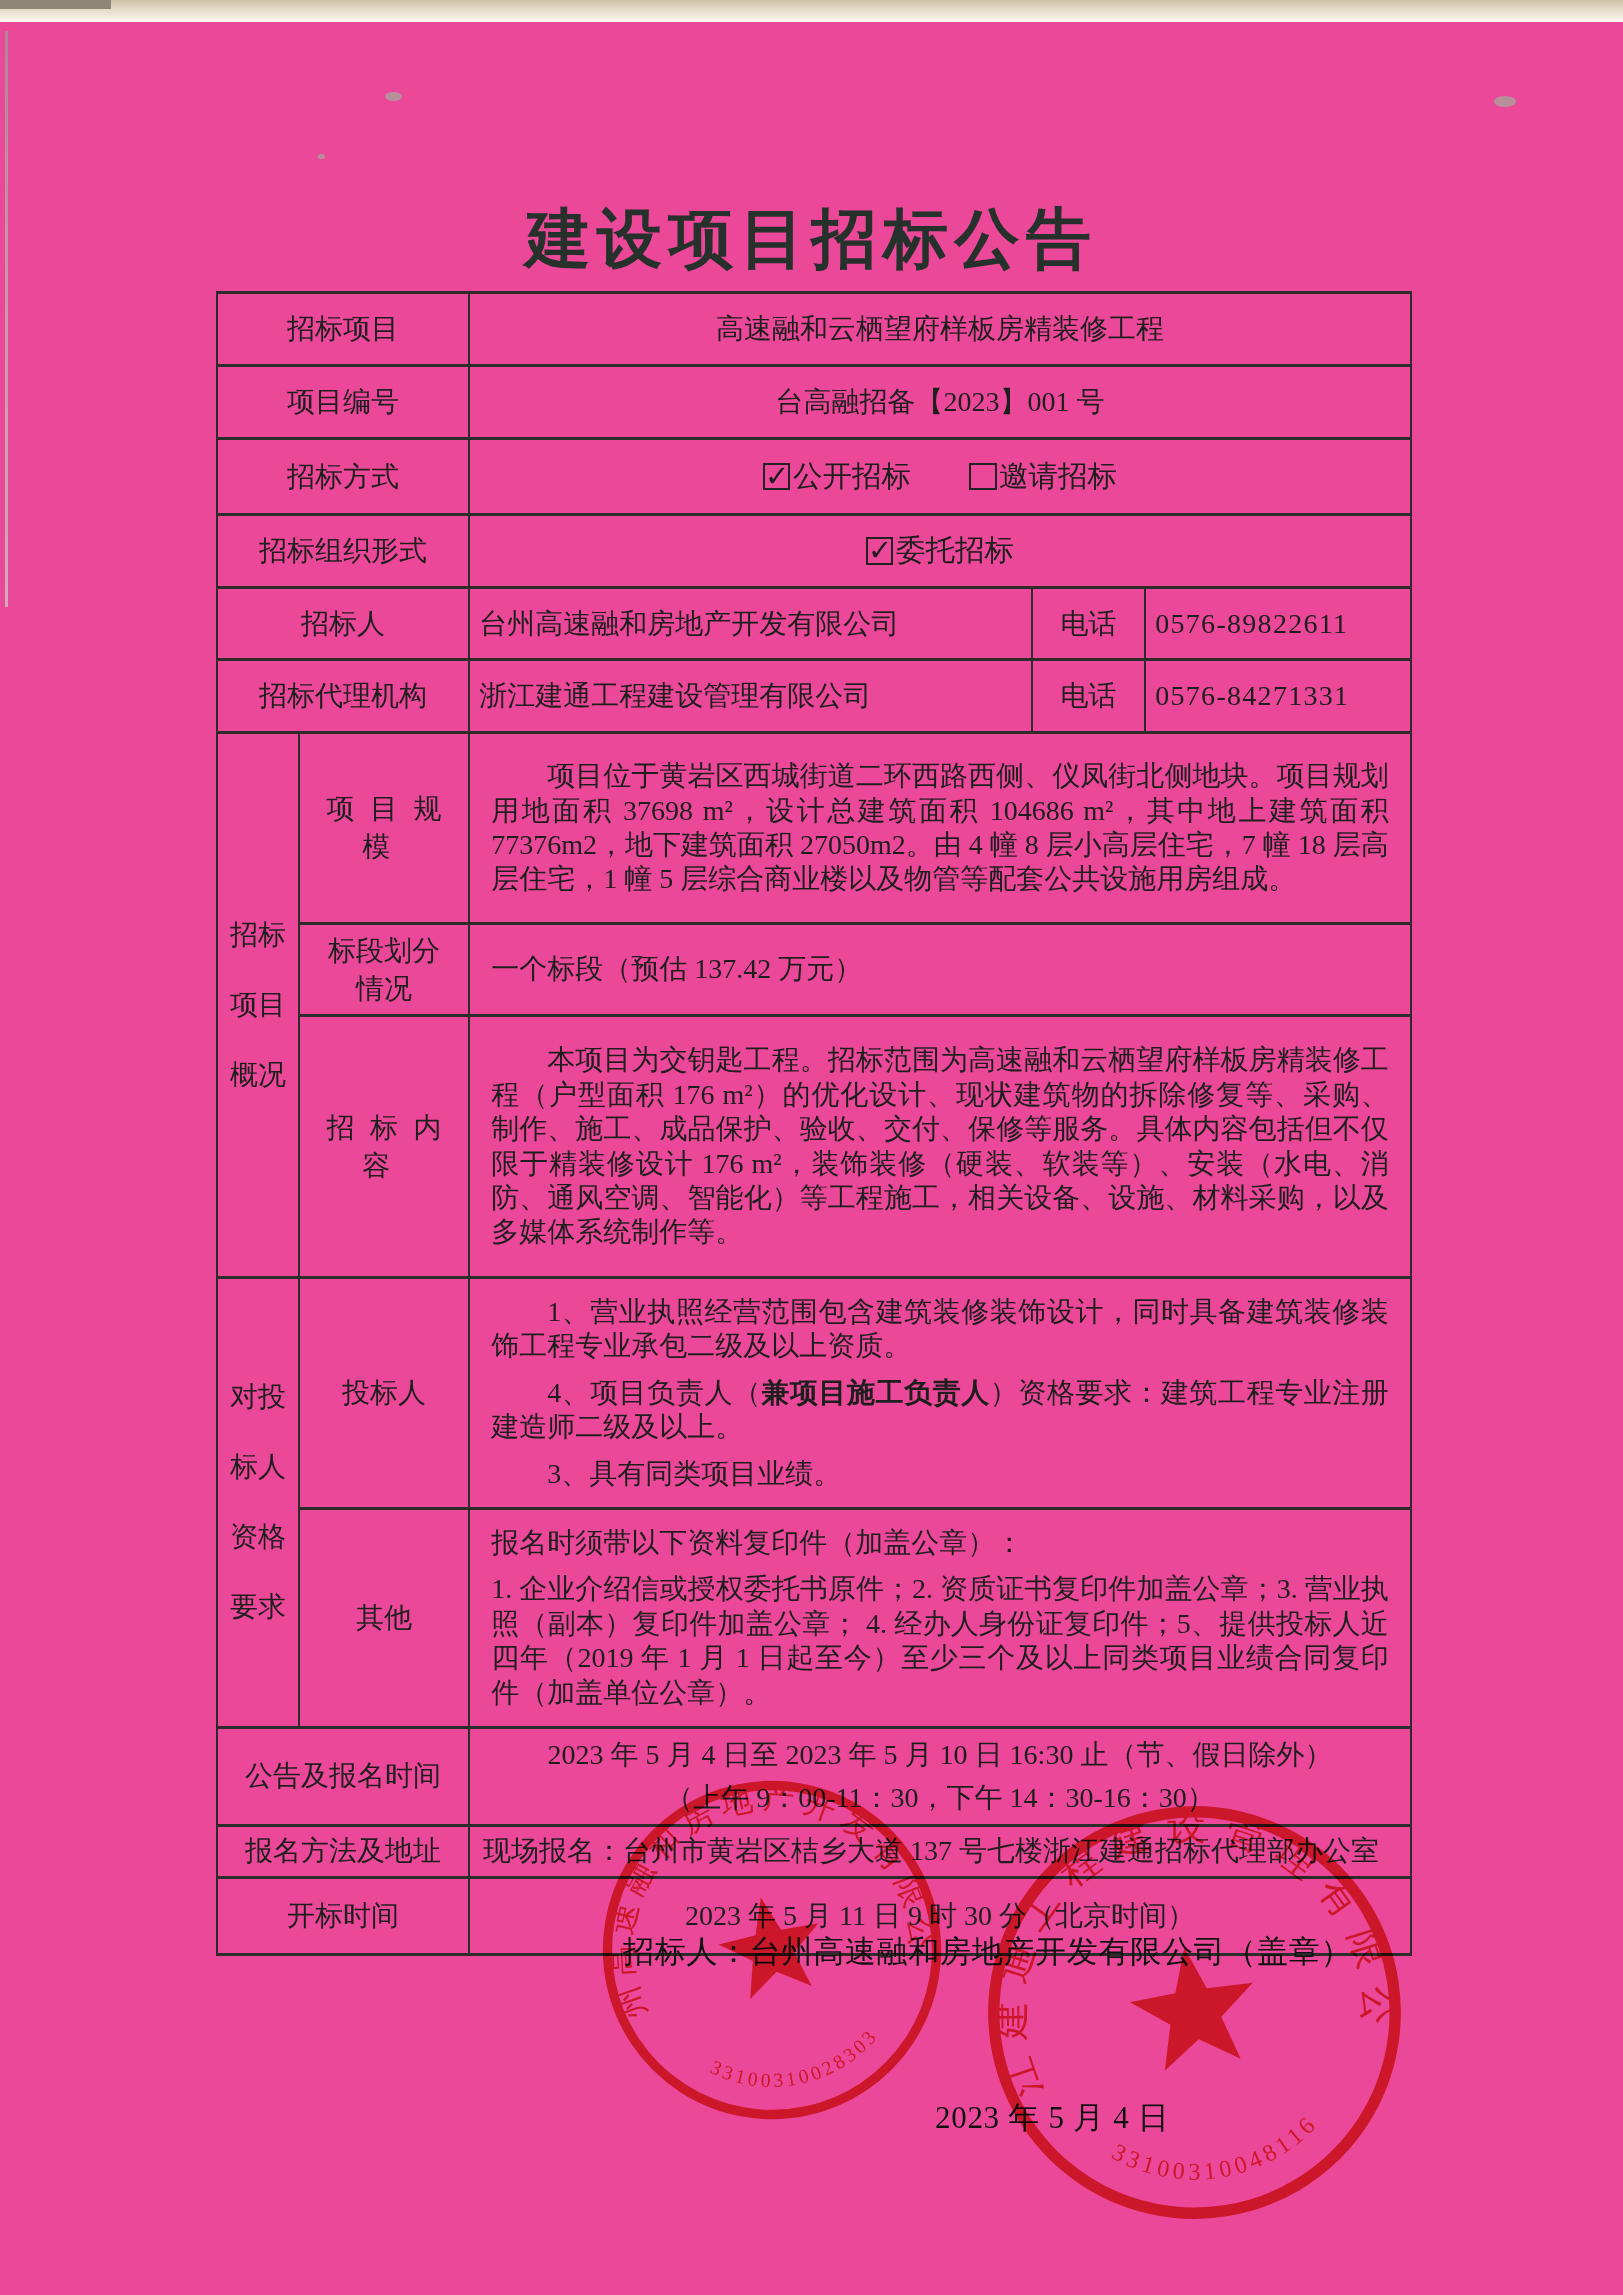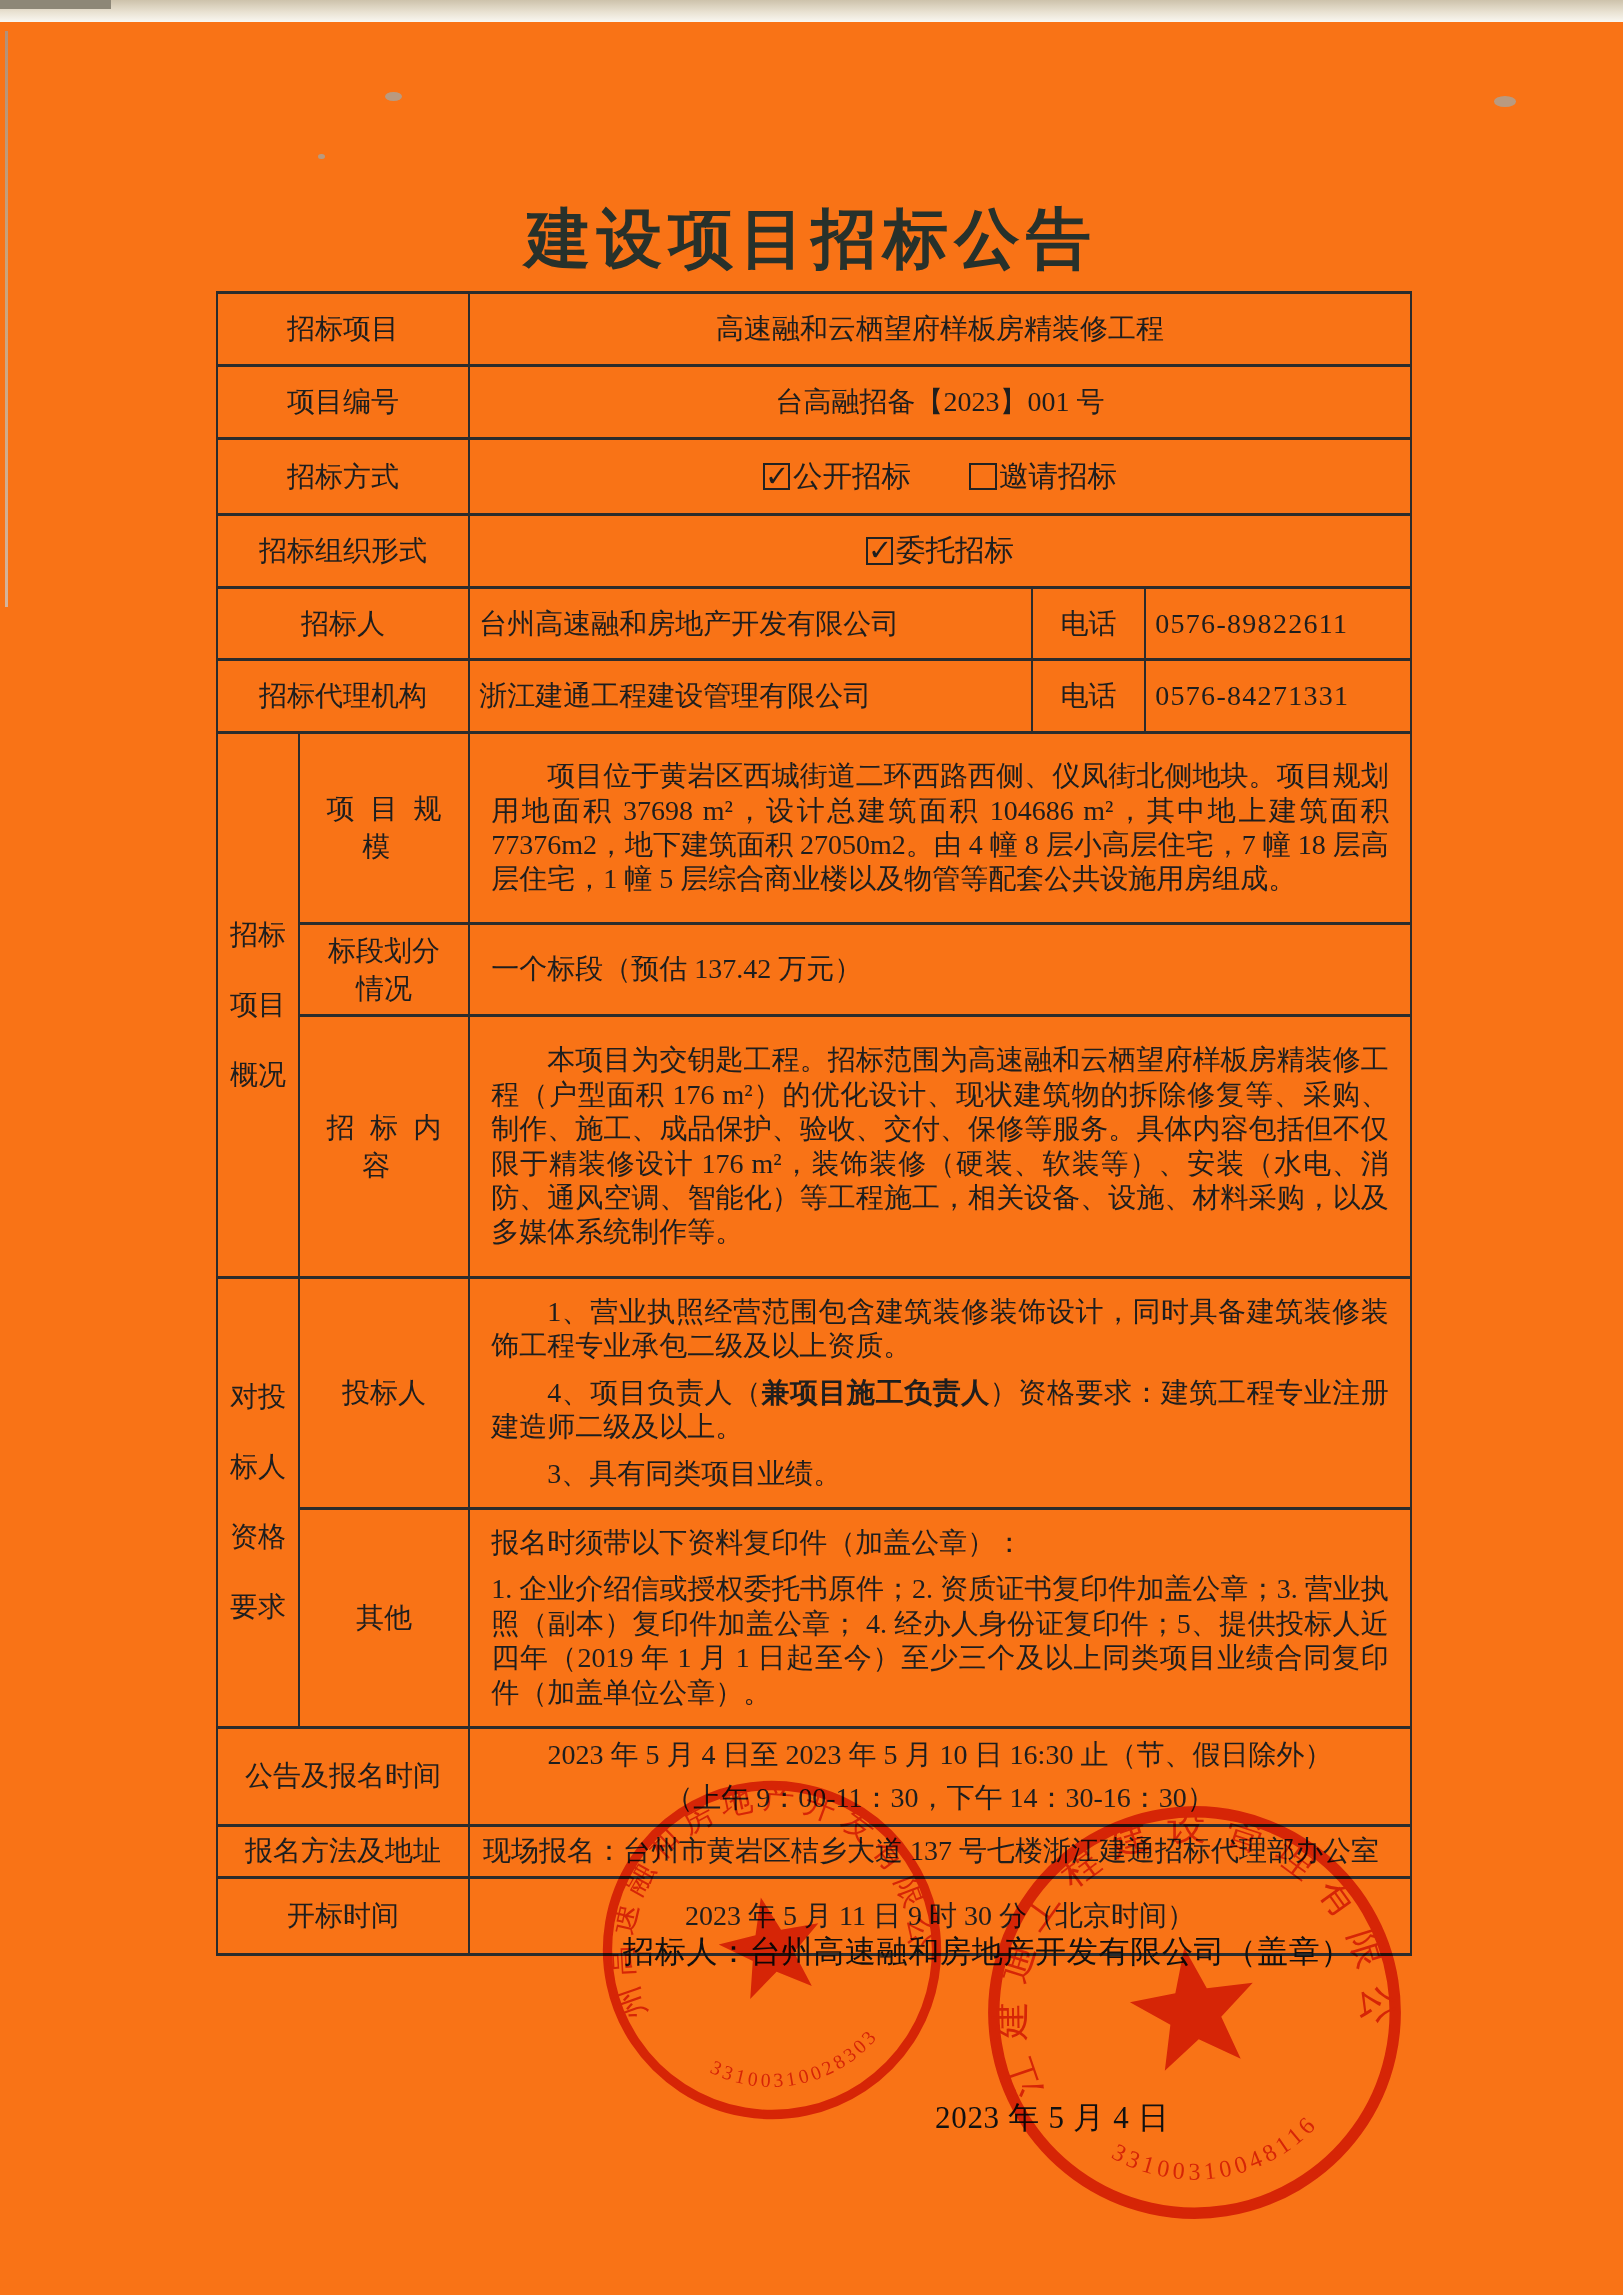--- a/index.html
+++ b/index.html
@@ -1,17 +1,17 @@
 <!DOCTYPE html>
 <html style="font-size:10.5px"><head>
 <meta charset="utf-8">
 <style>
   html,body{margin:0;padding:0;background:#888;}
   .page{
-    position:relative; width:1623px; height:2295px; background:#f97316;
+    position:relative; width:1623px; height:2295px; background:#ec4899;
     font-family:"Liberation Serif","DejaVu Serif",serif; color:#1e1e1e;
     overflow:hidden; margin:0 auto;
   }
   
   .scan-top{position:absolute;top:0;left:0;width:1623px;height:22px;
     background:linear-gradient(180deg,#cdc2ab 0%,#e9e2d2 55%,#f9f7f1 100%);}
   .scan-top-corner{position:absolute;top:0;left:0;width:111px;height:9.2px;background:#8d8777;}
   .scan-edge{position:absolute;top:31px;left:4.6px;width:3.9px;height:576px;
     background:linear-gradient(180deg,#9a9a9a,#b9b39f 40%,#c9c9c9);opacity:.75;}
   .speck{position:absolute;background:#a9a49b;border-radius:50%;opacity:.8;}

